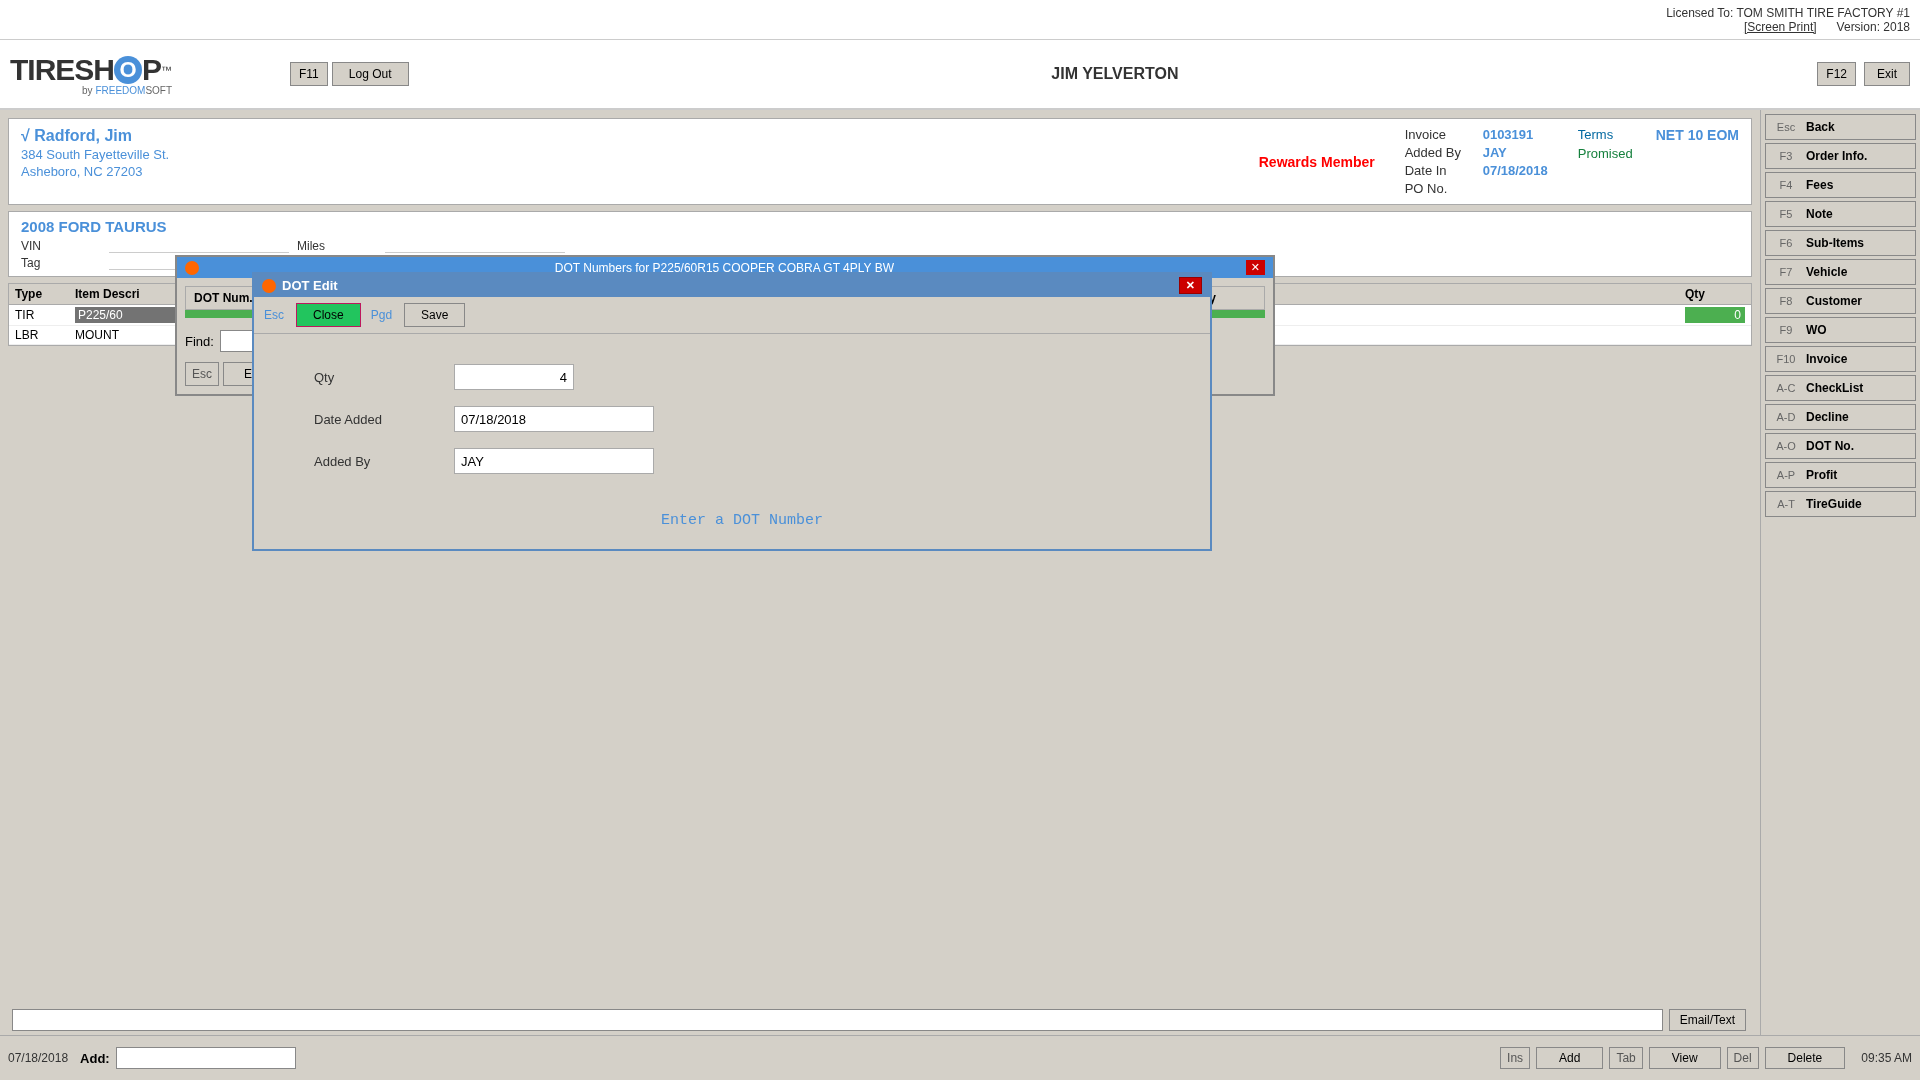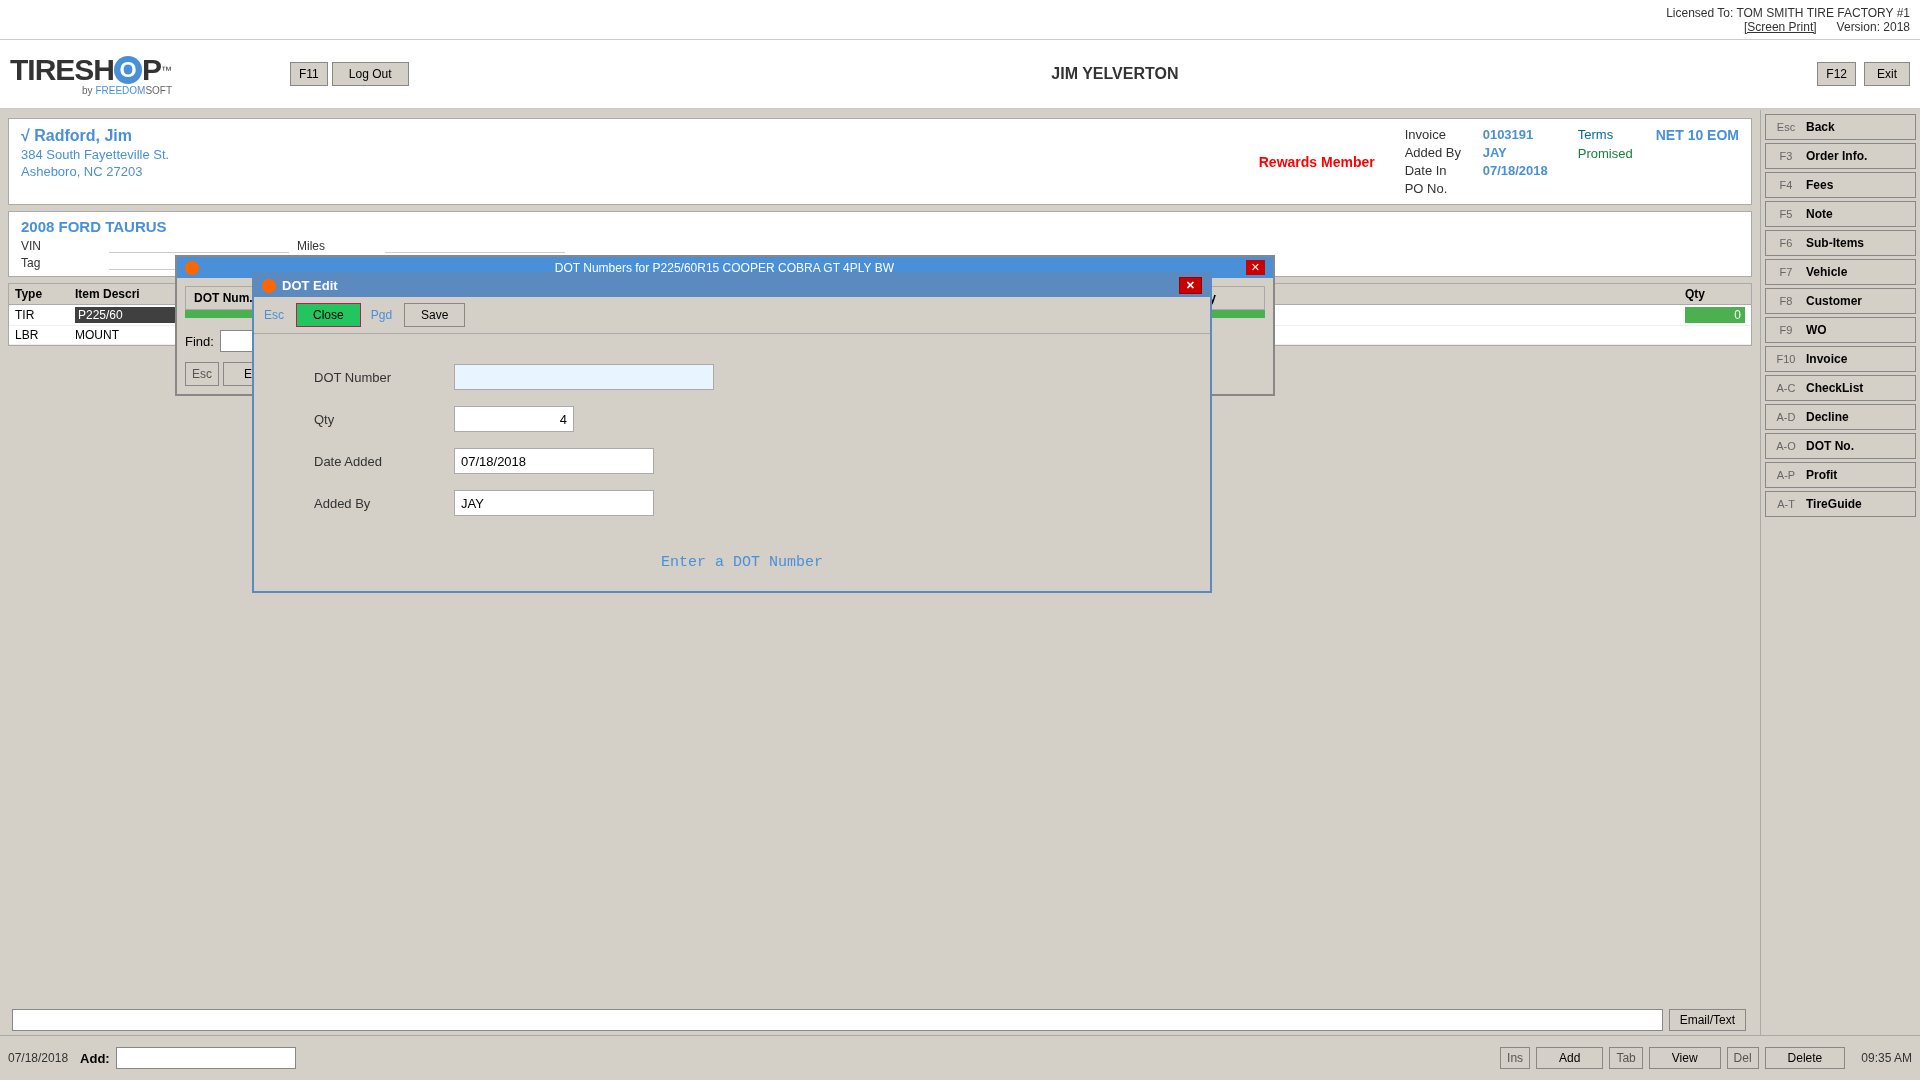--- a/index.html
+++ b/index.html
@@ -141,21 +141,21 @@
 
     <div style="background:#fff; border:1px solid #aaa; margin-bottom:6px;">
       <div style="display:grid;grid-template-columns:60px 130px 1fr 60px;background:#d4d0c8;border-bottom:1px solid #aaa;padding:3px 6px;font-weight:bold;font-size:12px;">
         <span>Type</span>
         <span>Item Descri</span>
         <span></span>
         <span>Qty</span>
       </div>
       <div style="display:grid;grid-template-columns:60px 130px 1fr 60px;padding:2px 6px;border-bottom:1px solid #eee;font-size:12px;align-items:center;">
         <span>TIR</span>
-        <span style="background:#404040;color:white;padding:1px 3px;">P225/60</span>
+        <span style="background:#737373;color:white;padding:1px 3px;">P225/60</span>
         <span></span>
         <span style="background:#4caf50;color:white;text-align:right;padding:1px 4px;">0</span>
       </div>
       <div style="display:grid;grid-template-columns:60px 130px 1fr 60px;padding:2px 6px;border-bottom:1px solid #eee;font-size:12px;align-items:center;">
         <span>LBR</span>
         <span>MOUNT</span>
         <span></span>
         <span></span>
       </div>
     </div>
@@ -296,24 +296,20 @@
 
   <div style="display:flex;align-items:center;padding:6px 10px;gap:10px;border-bottom:1px solid #aaa;">
     <span style="color:#4a90d9;font-size:12px;margin-right:2px;">Esc</span>
     <button style="background:#22c55e;border:1px solid #be185d;padding:4px 16px;cursor:pointer;font-size:12px;">Close</button>
     <span style="color:#4a90d9;font-size:12px;margin-right:2px;">Pgd</span>
     <button style="background:#d4d0c8;border:1px solid #888;padding:4px 16px;cursor:pointer;font-size:12px;">Save</button>
   </div>
 
   <div style="padding:30px 40px 20px 60px;">
 
-    <div style="display:flex;align-items:center;margin-bottom:16px;">
-      <span style="width:140px;font-size:13px;color:#333;">DOT Number</span>
-      <input type="text" style="border: 1px solid rgb(170, 170, 170); background: rgb(232, 244, 255); height: 26px; width: 260px; padding: 0px 6px; font-size: 13px;">
-    </div>
 
     <div style="display:flex;align-items:center;margin-bottom:16px;">
       <span style="width:140px;font-size:13px;color:#333;">Qty</span>
       <input type="text" style="border: 1px solid rgb(170, 170, 170); background: rgb(255, 255, 255); height: 26px; width: 120px; padding: 0px 6px; font-size: 13px; text-align: right;" value="4">
     </div>
 
     <div style="display:flex;align-items:center;margin-bottom:16px;">
       <span style="width:140px;font-size:13px;color:#333;">Date Added</span>
       <input type="text" style="border: 1px solid rgb(170, 170, 170); background: rgb(255, 255, 255); height: 26px; width: 200px; padding: 0px 6px; font-size: 13px;" value="07/18/2018">
     </div>

